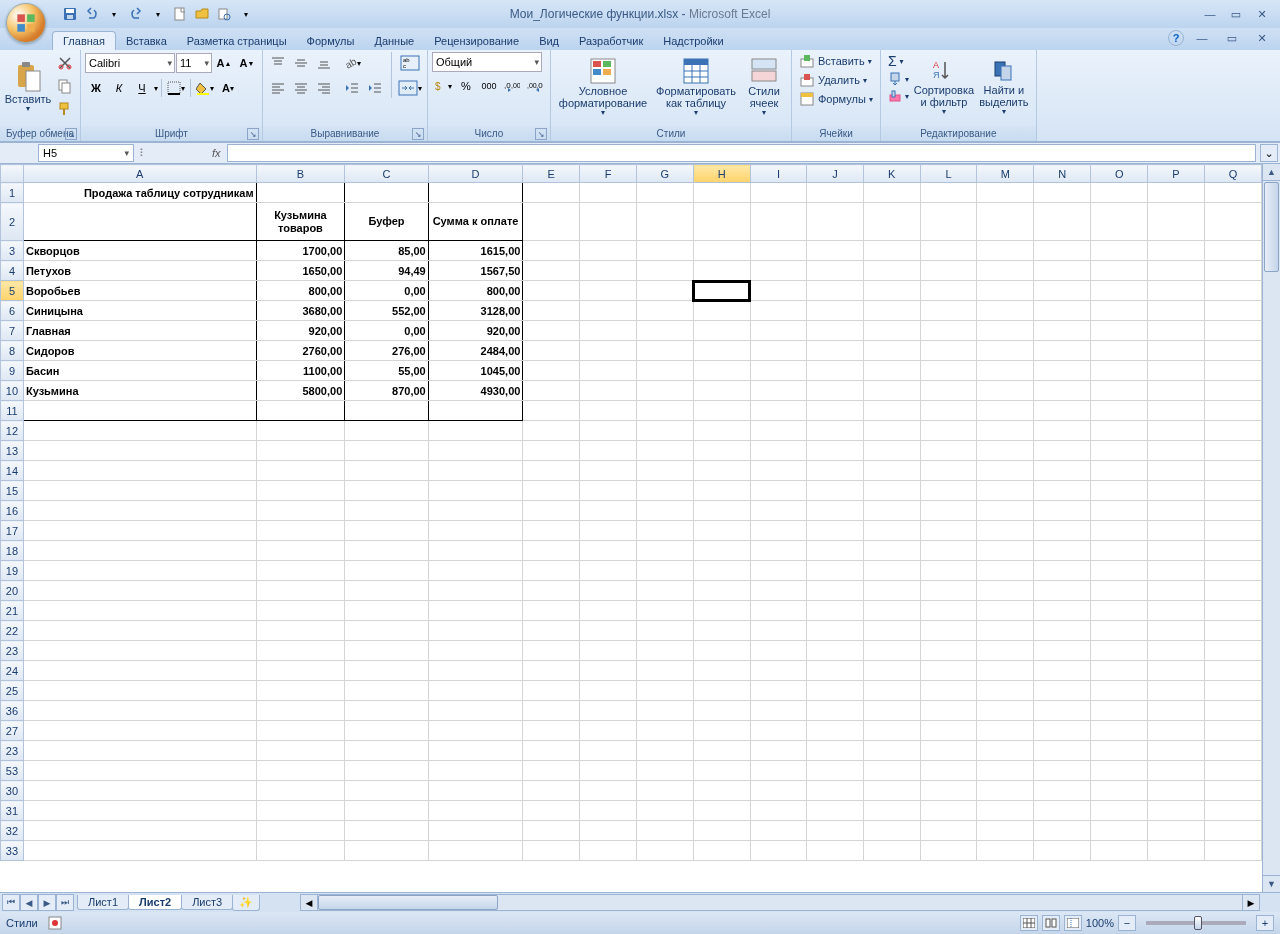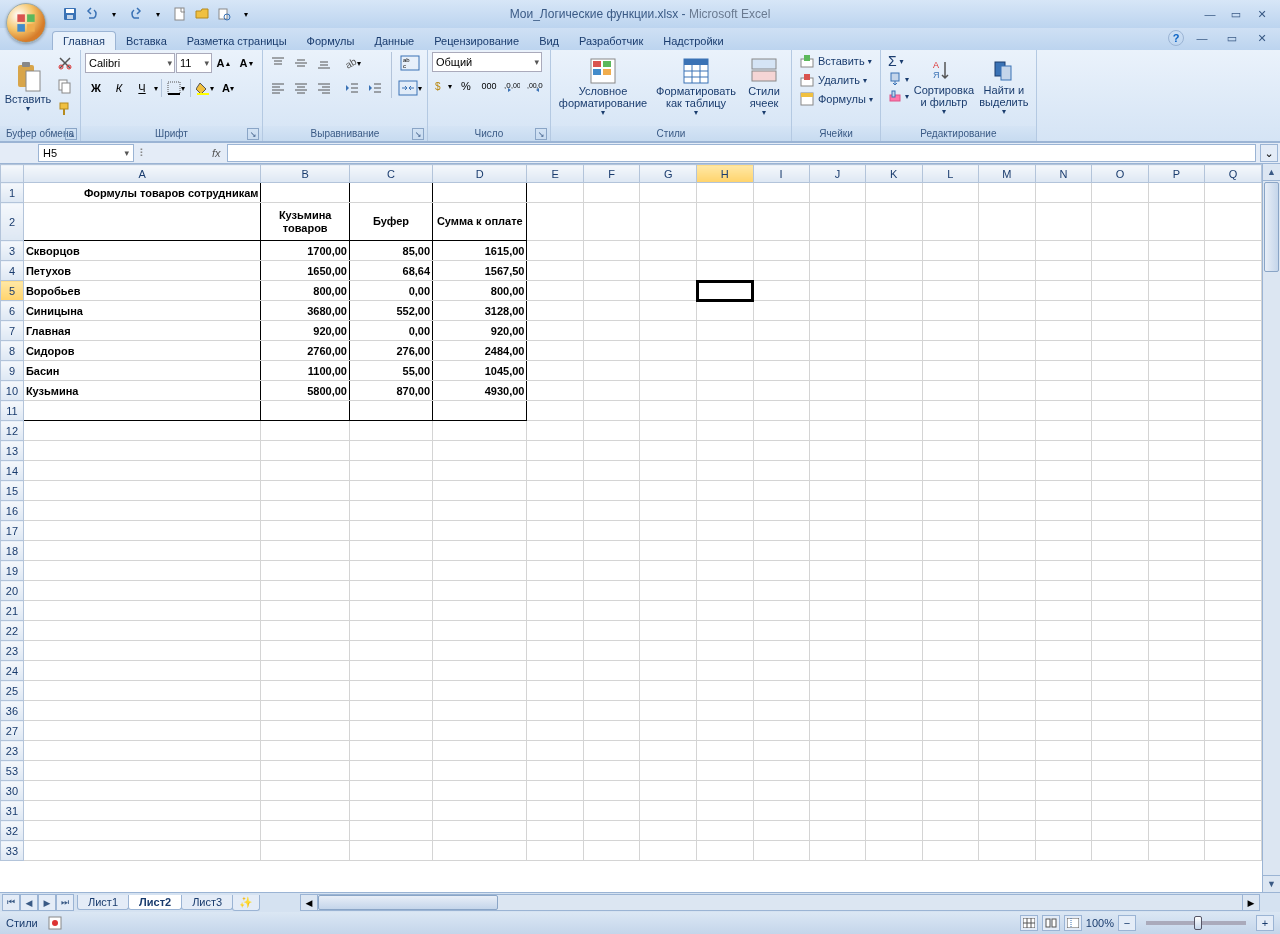--- a/index.html
+++ b/index.html
@@ -497,21 +497,21 @@
             <th class="" style="width:62px">M</th>
             <th class="" style="width:62px">N</th>
             <th class="" style="width:62px">O</th>
             <th class="" style="width:62px">P</th>
             <th class="" style="width:62px">Q</th>
           </tr>
         </tbody>
         <tbody>
           <tr>
             <th class="rowh">1</th>
-            <td class=" data-bl data-br data-bt bold center data-bt" style="overflow: visible; text-align: left; padding-left: 60px;">Формулы товаров сотрудникам</td>
+            <td class=" data-bl data-br data-bt bold center data-bt" style="overflow: visible; text-align: left; padding-left: 60px;">Продажа таблицу сотрудникам</td>
             <td class=" data-bl data-br data-bt data-bt" style=""></td>
             <td class=" data-bl data-br data-bt data-bt" style=""></td>
             <td class=" data-bl data-br data-bt data-bt" style=""></td>
             <td class="" style=""></td>
             <td class="" style=""></td>
             <td class="" style=""></td>
             <td class="" style=""></td>
             <td class="" style=""></td>
             <td class="" style=""></td>
             <td class="" style=""></td>
@@ -565,21 +565,21 @@
             <td class="" style=""></td>
             <td class="" style=""></td>
             <td class="" style=""></td>
           </tr>
         </tbody>
         <tbody>
           <tr>
             <th class="rowh">4</th>
             <td class=" data-bl data-br bold data-bt" style="">Петухов</td>
             <td class=" data-bl data-br bold right data-bt" style="">1650,00</td>
-            <td class=" data-bl data-br bold right data-bt" style="">68,64</td>
+            <td class=" data-bl data-br bold right data-bt" style="">94,49</td>
             <td class=" data-bl data-br bold right data-bt" style="">1567,50</td>
             <td class="" style=""></td>
             <td class="" style=""></td>
             <td class="" style=""></td>
             <td class="" style=""></td>
             <td class="" style=""></td>
             <td class="" style=""></td>
             <td class="" style=""></td>
             <td class="" style=""></td>
             <td class="" style=""></td>

